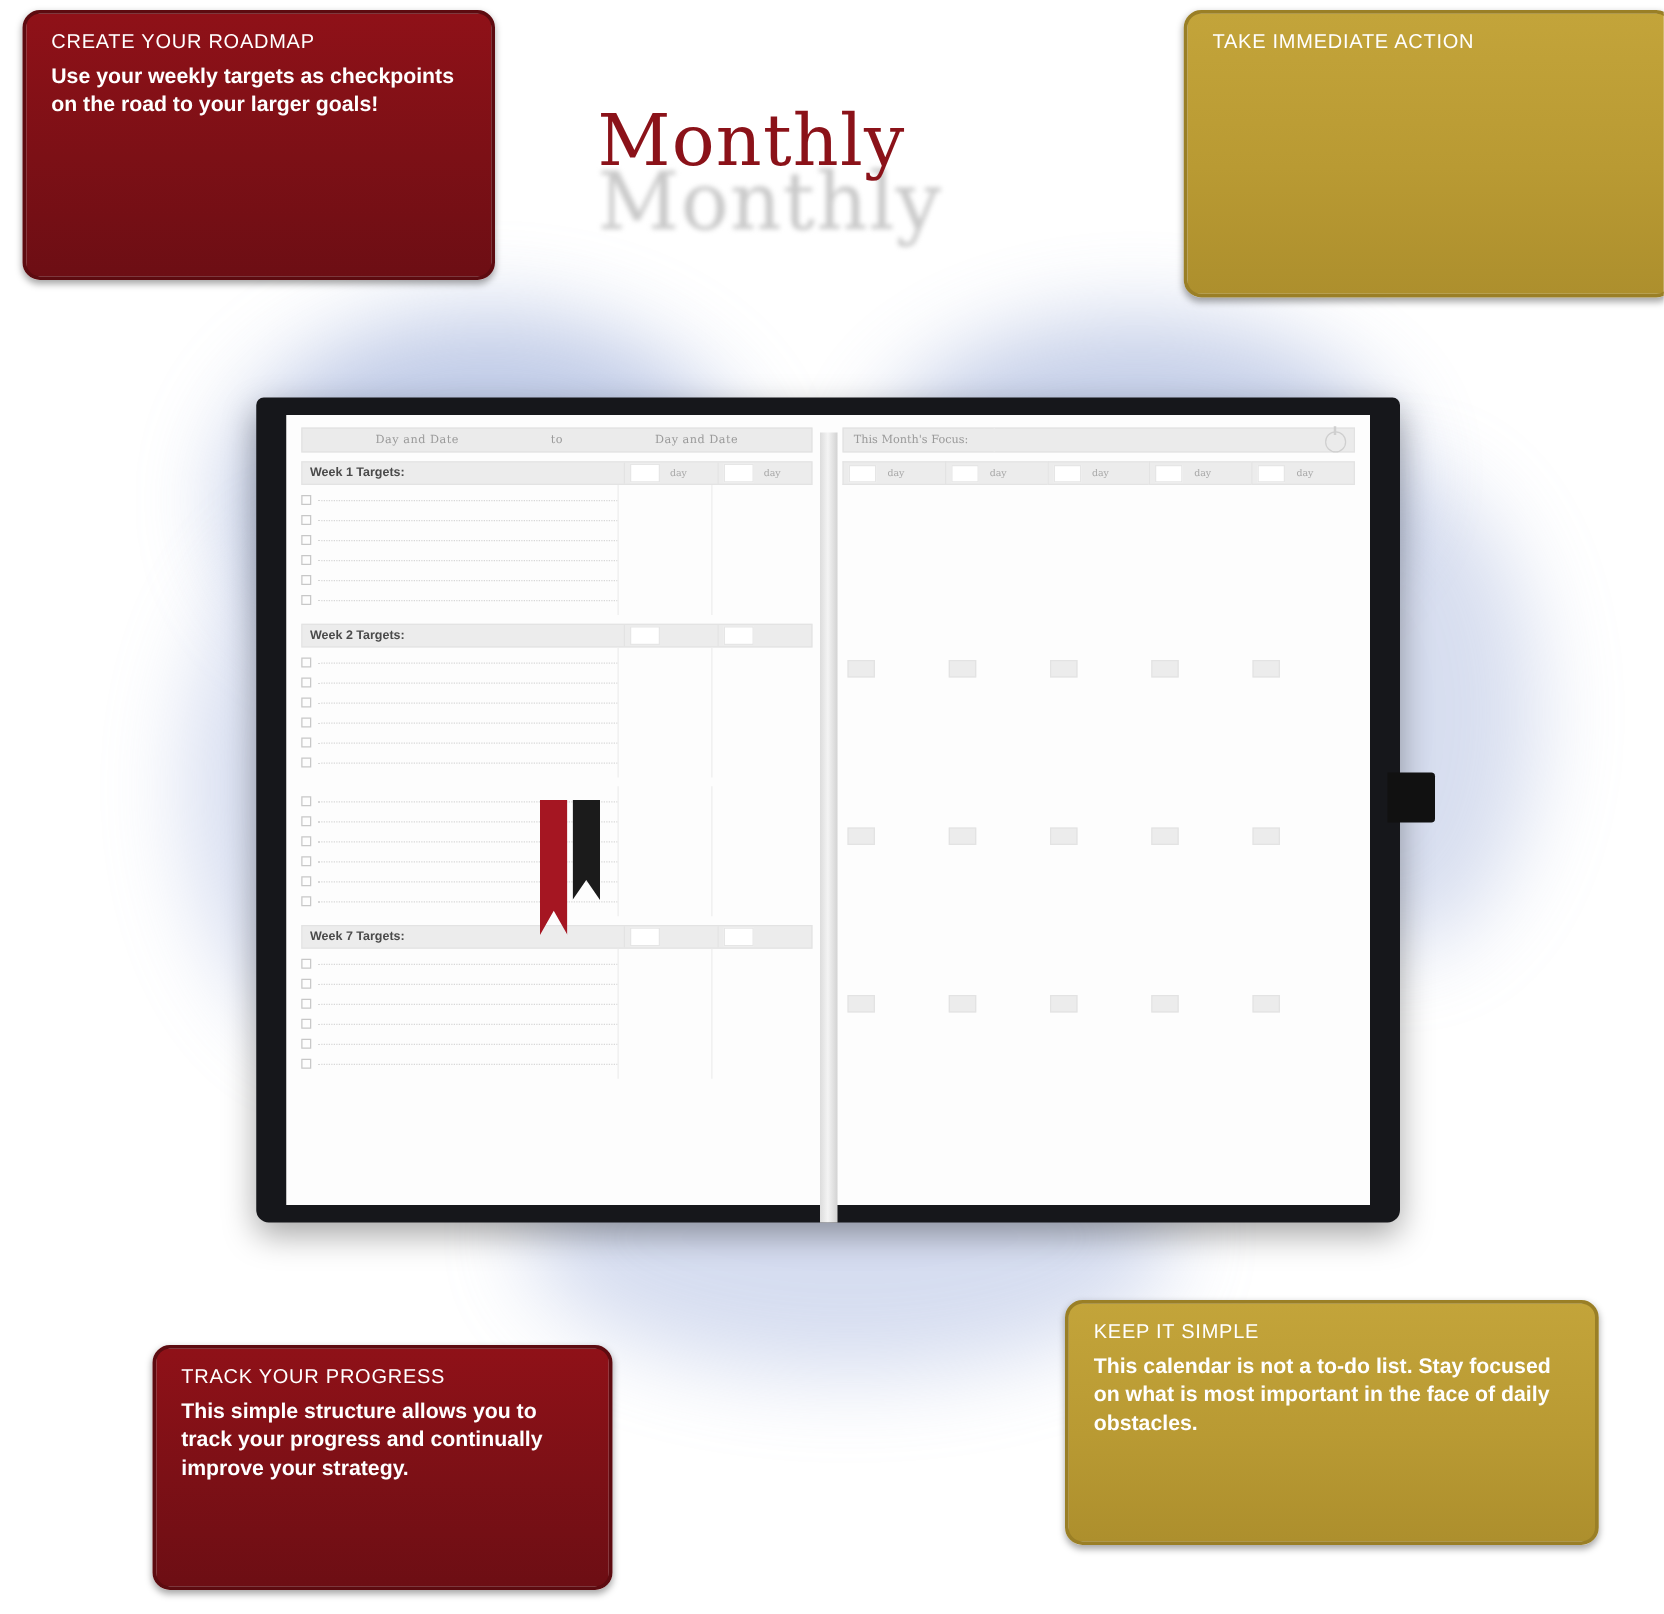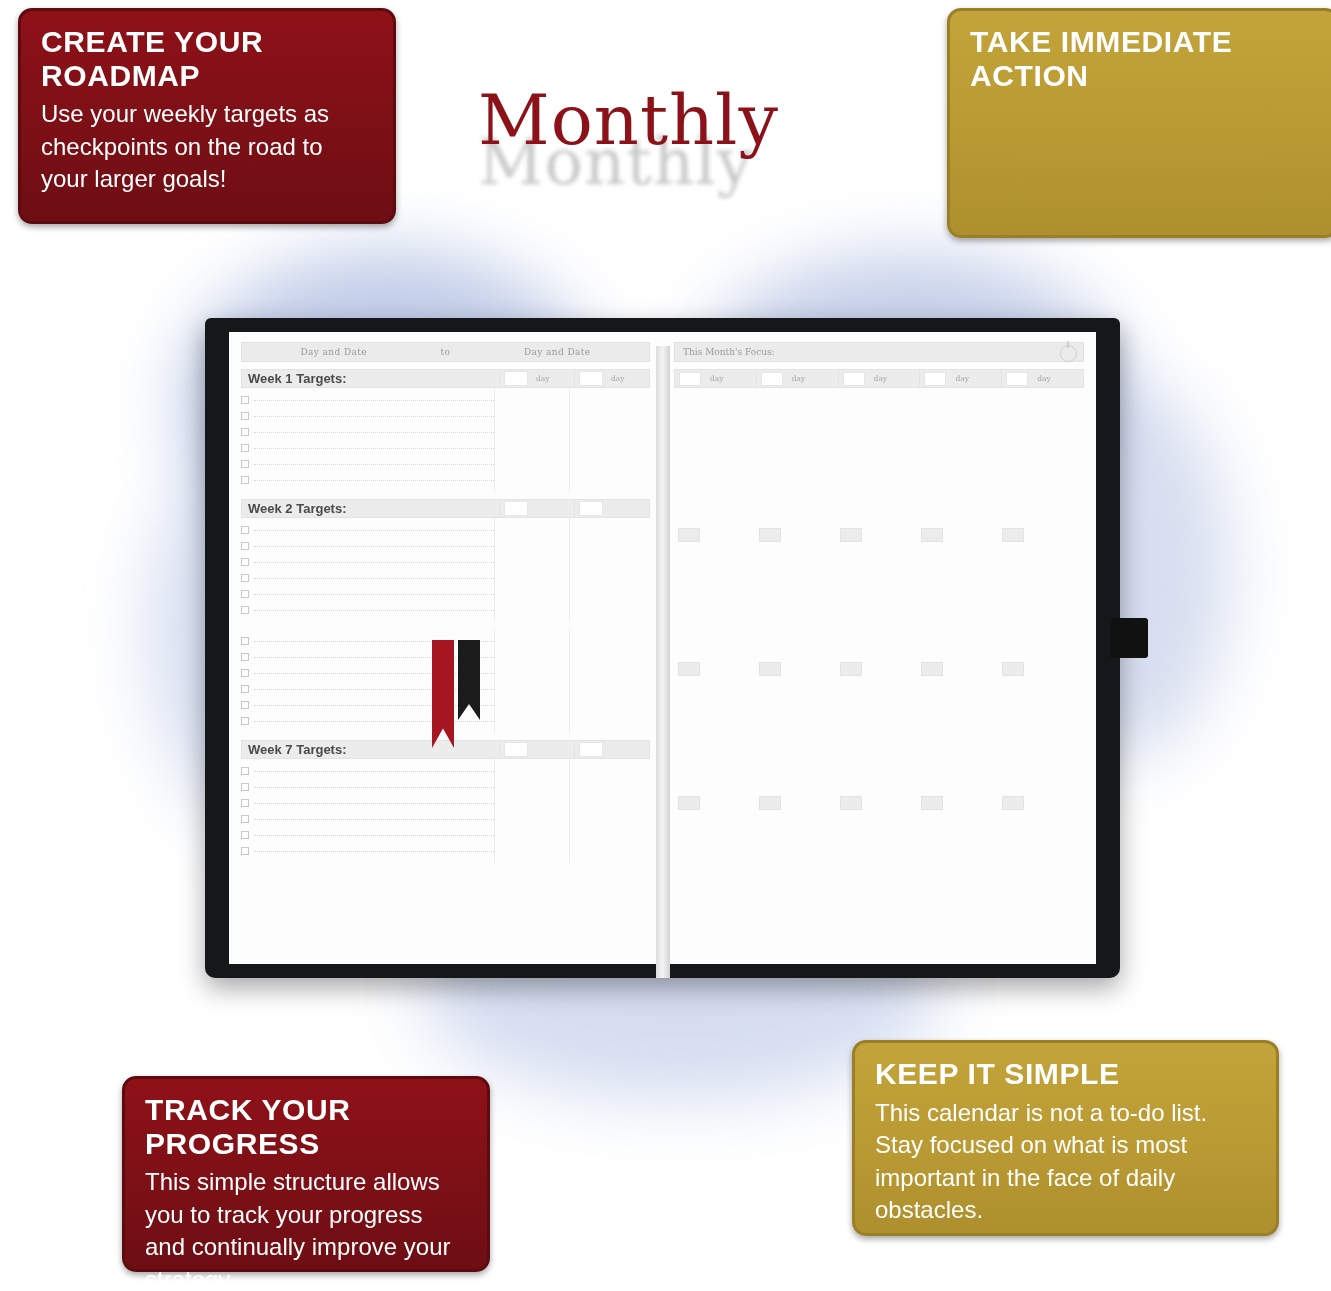--- a/index.html
+++ b/index.html
@@ -21,43 +21,43 @@
   .callout.red{
     background:linear-gradient(180deg,#8f1118 0%, #7c1016 55%, #6d0e14 100%);
     border:3px solid #5d0b10;
   }
   .callout.gold{
     background:linear-gradient(180deg,#c3a43a 0%, #b99a33 55%, #ad8f2d 100%);
     border:3px solid #9a7f26;
   }
   .callout h3{
     margin:0 0 6px 0;
-    font-size:30px;
-    font-weight:bold;
+    font-size:16px;
+    font-weight:normal;
     letter-spacing:.6px;
     line-height:1.12;
     text-transform:uppercase;
   }
   .callout p{
     margin:0;
-    font-size:24px;
+    font-size:17px;
     line-height:1.36;
-    font-weight:400;
+    font-weight:700;
   }
 
   #c-roadmap{left:18px;top:8px;width:378px;height:216px;}
   #c-action{left:924px;top:8px;width:392px;height:230px;margin-left:23px;}
   #c-track{left:122px;top:1076px;width:368px;height:196px;}
   #c-simple{left:852px;top:1040px;width:427px;height:196px;}
 
   
   #monthly-title{
     position:absolute;left:478px;top:85px;width:400px;
     font-family:"DejaVu Serif", serif;
-    font-size:70px;color:#8b1219;letter-spacing:1px;
+    font-size:57px;color:#8b1219;letter-spacing:1px;
     line-height:1;
   }
   #monthly-shadow{
     position:absolute;left:478px;top:130px;width:400px;
     font-family:"DejaVu Serif", serif;
     font-size:64px;color:#c9c9c9;letter-spacing:1px;
     line-height:1;filter:blur(2.2px);
     z-index:-1;
   }
 
@@ -127,21 +127,21 @@
   }
   .ring:after{content:"";position:absolute;left:5.5px;top:-5px;width:2px;height:7px;background:#cfcfcf;}
 
   
   .week{margin-top:7px;}
   .weekhead{
     display:flex;align-items:center;height:17px;
     background:#ececec;border:1px solid #e3e3e3;
   }
   .weekhead .title{
-    flex:1;padding-left:6px;font-size:13px;color:#4a4a4a;font-weight:bold;
+    flex:1;padding-left:6px;font-size:10px;color:#4a4a4a;font-weight:bold;
     font-family:"Liberation Sans",sans-serif;
   }
   .daycell{
     width:74px;height:17px;border-left:1px solid #e3e3e3;
     display:flex;align-items:center;
   }
   .daycell .box{width:22px;height:13px;background:#ffffff;border:1px solid #e6e6e6;margin-left:4px;}
   .daycell .lbl{font-size:7.5px;color:#a7a7a7;margin-left:8px;font-family:"DejaVu Serif",serif;}
 
   .tasks{padding:4px 0 4px 0;}

